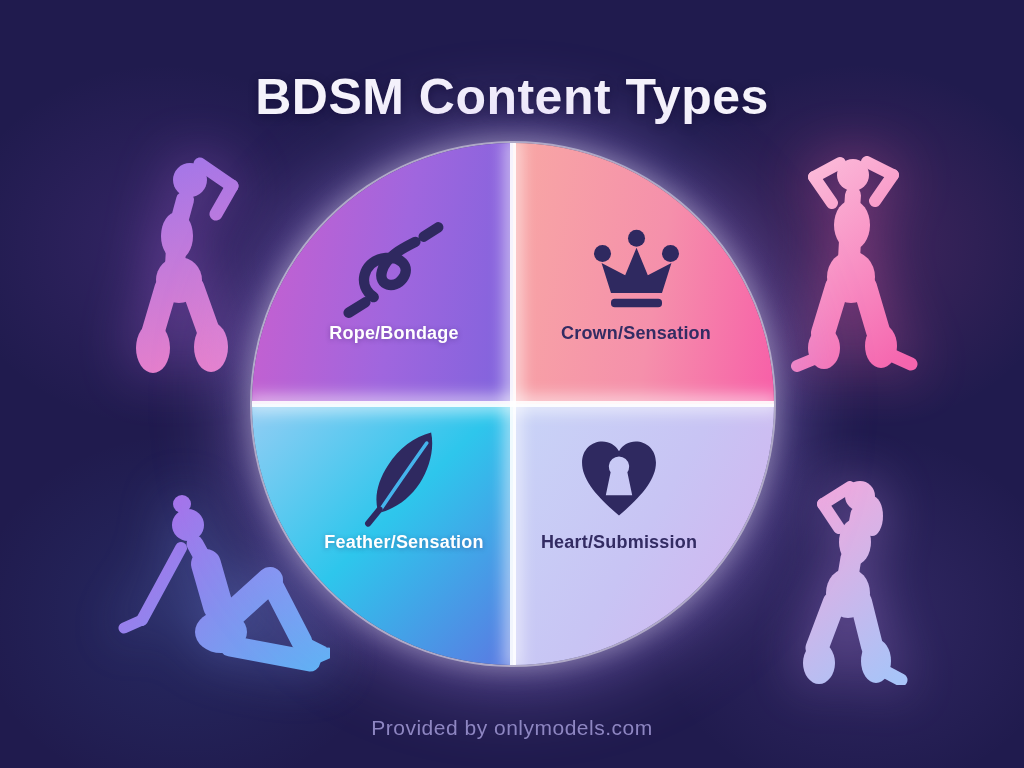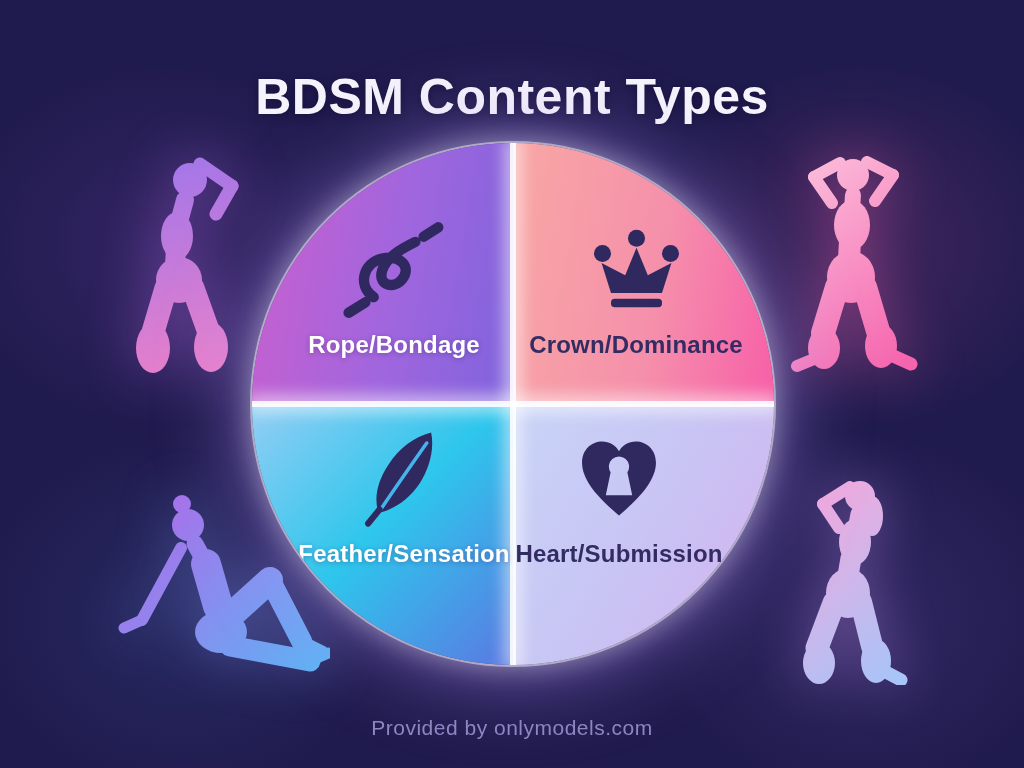--- a/index.html
+++ b/index.html
@@ -27,21 +27,21 @@
   }
   .quad{position:absolute;width:261px;height:261px;}
   .q-tl{left:0;top:0;background:linear-gradient(100deg,#cb5fce 0%,#a066de 55%,#7f63dd 100%);}
   .q-tr{left:261px;top:0;background:linear-gradient(100deg,#f8a7a4 0%,#f590ab 55%,#f75fa8 100%);}
   .q-bl{left:0;top:261px;background:linear-gradient(135deg,#93cdf4 0%,#2ec6ec 48%,#5b79e2 100%);}
   .q-br{left:261px;top:261px;background:linear-gradient(120deg,#c9d4f7 0%,#c8c4f4 50%,#d5b0ee 100%);}
   .div-v{position:absolute;left:258px;top:0;width:6px;height:100%;background:rgba(255,255,255,0.92);box-shadow:0 0 16px 5px rgba(255,255,255,0.60);}
   .div-h{position:absolute;top:258px;left:0;height:6px;width:100%;background:rgba(255,255,255,0.92);box-shadow:0 0 16px 5px rgba(255,255,255,0.60);}
   .sector{position:absolute;display:flex;flex-direction:column;align-items:center;}
   .sector .iconbox{height:100px;display:flex;align-items:center;justify-content:center;}
-  .sector .lbl{margin-top:12px;font-size:24px;font-weight:700;letter-spacing:0.2px;white-space:nowrap;}
+  .sector .lbl{margin-top:4px;font-size:18px;font-weight:700;letter-spacing:0.2px;white-space:nowrap;}
   .lbl.light{color:#ffffff;text-shadow:0 1px 5px rgba(45,25,90,0.35);}
   .lbl.dark{color:#332c63;}
   .s-tl{left:47px;top:76px;width:190px;}
   .s-tr{left:287px;top:76px;width:194px;}
   .s-bl{left:52px;top:285px;width:200px;}
   .s-br{left:270px;top:285px;width:194px;}
   .sil{position:absolute;}
   .sil-tl{left:128px;top:150px;filter:drop-shadow(0 0 28px rgba(190,110,235,0.45));}
   .sil-tr{left:774px;top:147px;filter:drop-shadow(0 0 28px rgba(245,100,175,0.45));}
   .sil-bl{left:118px;top:494px;filter:drop-shadow(0 0 26px rgba(130,150,240,0.40));}
@@ -175,21 +175,21 @@
     <div class="sector s-tr">
       <div class="iconbox">
         <svg width="95" height="85" viewBox="0 0 100 90" fill="#2f2960">
           <circle cx="14" cy="28" r="9"></circle>
             <circle cx="50" cy="12" r="9"></circle>
             <circle cx="86" cy="28" r="9"></circle>
           <path d="M13,38 L23,70 L77,70 L87,38 L62,51 L50,22 L38,51 Z"></path>
           <rect x="23" y="76" width="54" height="9" rx="4"></rect>
         </svg>
       </div>
-      <div class="lbl dark">Crown/Dominance</div>
+      <div class="lbl dark">Crown/Sensation</div>
     </div>
 
     <div class="sector s-br">
       <div class="iconbox">
         <svg width="88" height="84" viewBox="0 0 100 95">
           <path fill-rule="evenodd" fill="#2f2960" d="M50,90 C26,70 8,50 8,30 C8,15 19,6 31,6 C39,6 46,10 50,17 C54,10 61,6 69,6 C81,6 92,15 92,30 C92,50 74,70 50,90 Z
                M40.5,41 A11.5,11.5 0 1 1 59.5,41 L65,67 L35,67 Z"></path>
         </svg>
       </div>
       <div class="lbl dark">Heart/Submission</div>

